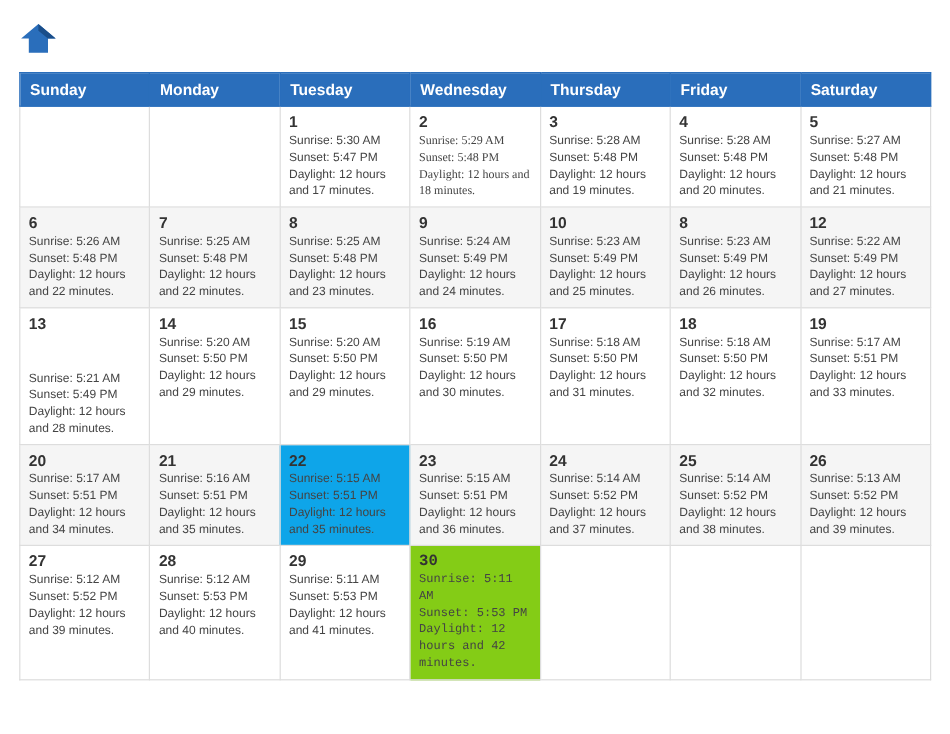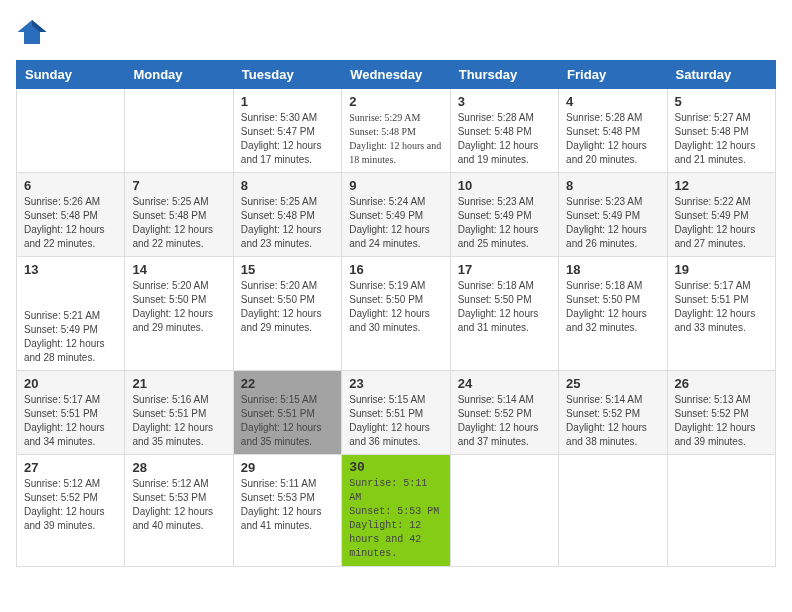--- a/index.html
+++ b/index.html
@@ -256,21 +256,21 @@
           <div class="day-info" style="white-space: pre-line;">Sunrise: 5:17 AM
 Sunset: 5:51 PM
 Daylight: 12 hours and 34 minutes.</div>
         </td>
         <td style="background: rgb(245, 245, 245);">
           <span class="day-number">21</span>
           <div class="day-info" style="white-space: pre-line;">Sunrise: 5:16 AM
 Sunset: 5:51 PM
 Daylight: 12 hours and 35 minutes.</div>
         </td>
-        <td style="background: #a3a3a3;">
+        <td style="background: #0ea5e9;">
           <span class="day-number">22</span>
           <div class="day-info" style="white-space: pre-line;">Sunrise: 5:15 AM
 Sunset: 5:51 PM
 Daylight: 12 hours and 35 minutes.</div>
         </td>
         <td style="background: rgb(245, 245, 245);">
           <span class="day-number">23</span>
           <div class="day-info" style="white-space: pre-line;">Sunrise: 5:15 AM
 Sunset: 5:51 PM
 Daylight: 12 hours and 36 minutes.</div>

